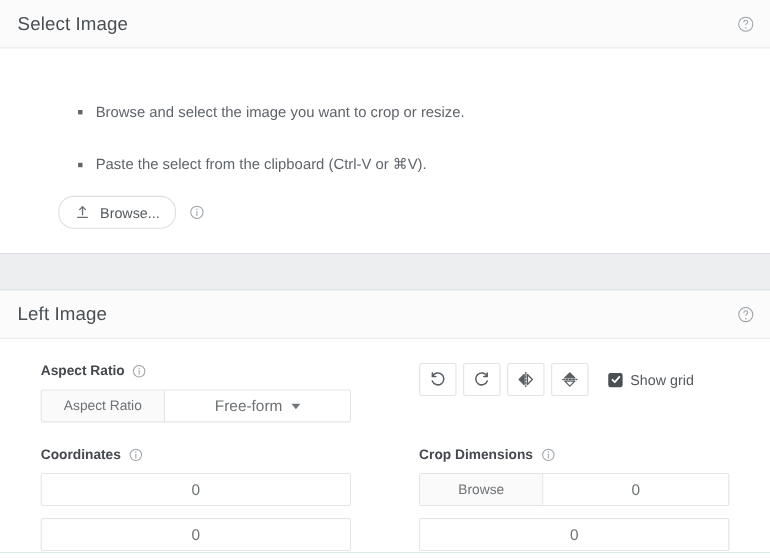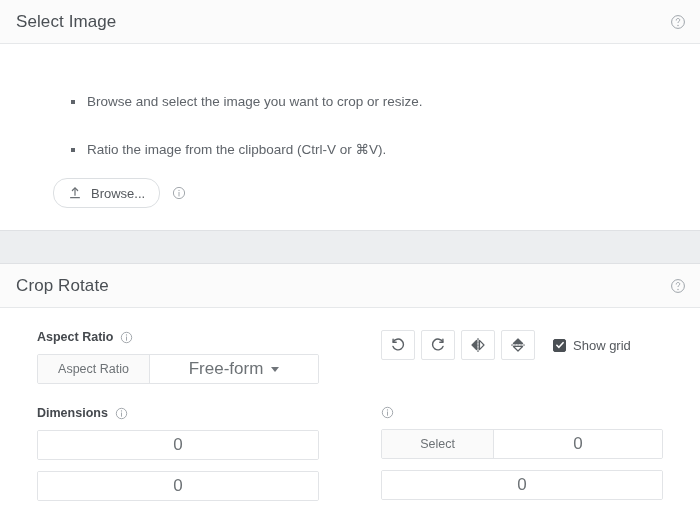--- a/index.html
+++ b/index.html
@@ -131,21 +131,21 @@
     justify-content: center;
     font-size: 12.5px;
     color: #6d7276;
     user-select: none;
   }
   .ig-value {
     flex: 1;
     display: flex;
     align-items: center;
     justify-content: center;
-    font-size: 17px;
+    font-size: 14px;
     color: #6d7276;
     background: #fff;
   }
   .ig-value.select {
     gap: 8px;
     cursor: pointer;
   }
   .caret {
     width: 0; height: 0;
     border-left: 4px solid transparent;
@@ -197,21 +197,21 @@
           <circle cx="10" cy="10" r="8"></circle>
           <path d="M7.8 7.6c0-1.2 1-2 2.2-2s2.2.8 2.2 1.9c0 1.6-2.2 1.6-2.2 3.2" stroke-linecap="round"></path>
           <circle cx="10" cy="14.4" r="0.85" fill="currentColor" stroke="none"></circle>
         </svg>
       </span>
     </div>
 
     <div class="panel-body">
       <ul class="instructions">
         <li>Browse and select the image you want to crop or resize.</li>
-        <li>Ratio the image from the clipboard (Ctrl-V or ⌘V).</li>
+        <li>Paste the select from the clipboard (Ctrl-V or ⌘V).</li>
       </ul>
 
       <div class="browse-row">
         <button class="browse-btn">
           <span class="upload-icon">
             <svg viewBox="0 0 16 16" fill="none" stroke="currentColor" stroke-width="1.4" stroke-linecap="round" stroke-linejoin="round">
               <path d="M8 10.5V2.4"></path>
               <path d="M5 5.2L8 2.2l3 3"></path>
               <path d="M3 13.3h10"></path>
             </svg>
@@ -227,21 +227,21 @@
         </span>
       </div>
       <div style="height:22px"></div>
     </div>
   </section>
 
   <div class="gap-strip"></div>
 
   <section class="panel">
     <div class="panel-header">
-      <span class="panel-title">Crop Rotate</span>
+      <span class="panel-title">Left Image</span>
       <span class="help-icon">
         <svg viewBox="0 0 20 20" fill="none" stroke="currentColor" stroke-width="1.2">
           <circle cx="10" cy="10" r="8"></circle>
           <path d="M7.8 7.6c0-1.2 1-2 2.2-2s2.2.8 2.2 1.9c0 1.6-2.2 1.6-2.2 3.2" stroke-linecap="round"></path>
           <circle cx="10" cy="14.4" r="0.85" fill="currentColor" stroke="none"></circle>
         </svg>
       </span>
     </div>
 
     <div class="crop-grid">
@@ -316,49 +316,50 @@
               </span>
             </span>
             <span>Show grid</span>
           </label>
 
         </div>
       </div>
 
       <div class="field-group">
         <div class="group-label">
-          <span>Dimensions</span>
+          <span>Coordinates</span>
           <span class="inf">
             <svg viewBox="0 0 20 20" fill="none" stroke="currentColor" stroke-width="1.4">
               <circle cx="10" cy="10" r="8"></circle>
               <circle cx="10" cy="6.1" r="1" fill="currentColor" stroke="none"></circle>
               <path d="M10 9.1v5.2" stroke-linecap="round"></path>
             </svg>
           </span>
         </div>
         <div class="input-group">
           <div class="ig-value">0</div>
         </div>
         <div class="input-group">
           <div class="ig-value">0</div>
         </div>
       </div>
 
       <div class="field-group">
         <div class="group-label">
+          <span>Crop Dimensions</span>
           <span class="inf">
             <svg viewBox="0 0 20 20" fill="none" stroke="currentColor" stroke-width="1.4">
               <circle cx="10" cy="10" r="8"></circle>
               <circle cx="10" cy="6.1" r="1" fill="currentColor" stroke="none"></circle>
               <path d="M10 9.1v5.2" stroke-linecap="round"></path>
             </svg>
           </span>
         </div>
         <div class="input-group">
-          <div class="ig-addon">Select</div>
+          <div class="ig-addon">Browse</div>
           <div class="ig-value">0</div>
         </div>
         <div class="input-group">
           <div class="ig-value">0</div>
         </div>
       </div>
 
     </div>
   </section>
 

